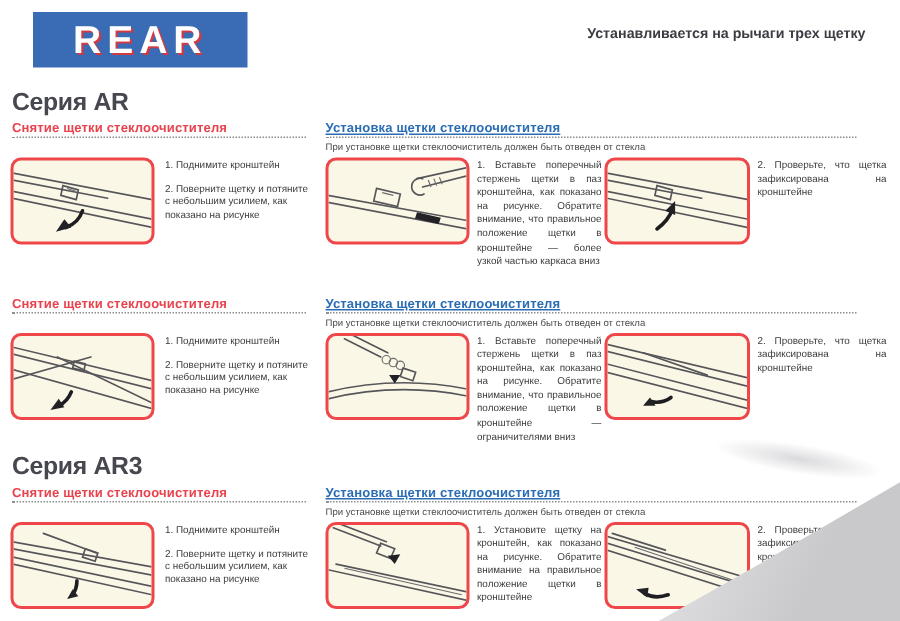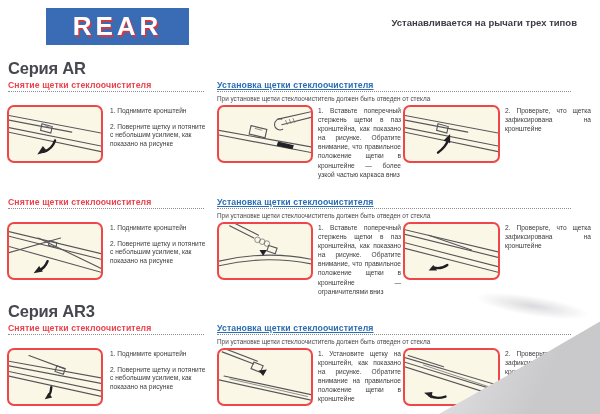--- a/index.html
+++ b/index.html
@@ -7,21 +7,21 @@
   body {
     font-family:"Liberation Sans", sans-serif;
     background:#ffffff;
     position:relative;
     overflow:hidden;
     color:#3c3c3c;
   }
   
   .logo {
     position:absolute; left:22px; top:8px; width:143px; height:37px;
-    background:#3a6cb5; display:flex; align-items:center; justify-content:center;margin-left:24px;
+    background:#3a6cb5; display:flex; align-items:center; justify-content:center;
   }
   .logo span {
     color:#ffffff; font-size:26px; font-weight:bold; letter-spacing:4px;
     text-shadow:1.5px 1.5px 0 #cf3a43;
   }
   .tagline {
     position:absolute; right:23px; top:17px;
     font-size:9.5px; font-weight:bold; color:#3c3c44;
   }
   
@@ -67,21 +67,21 @@
   .thin { stroke:#6a6a6e; stroke-width:0.8; fill:none; }
   .blk { fill:#222226; stroke:none; }
   .arr { stroke:#1e1e22; stroke-width:2.6; fill:none; stroke-linecap:round; }
 </style>
 </head>
 <body>
 
 <div class="logo">
   <span>REAR</span>
 </div>
-<div class="tagline">Устанавливается на рычаги трех типов</div>
+<div class="tagline">Устанавливается на рычаги трех щетку</div>
 
 <section class="s0">
   <h2>Серия AR</h2>
   <h3 class="h-rem">Снятие щетки стеклоочистителя</h3>
   <h3 class="h-ins">Установка щетки стеклоочистителя</h3>
   <div class="dot dot-l"></div>
   <div class="dot dot-r"></div>
   <p class="note">При установке щетки стеклоочиститель должен быть отведен от стекла</p>
 
   <div class="fig f-a">

